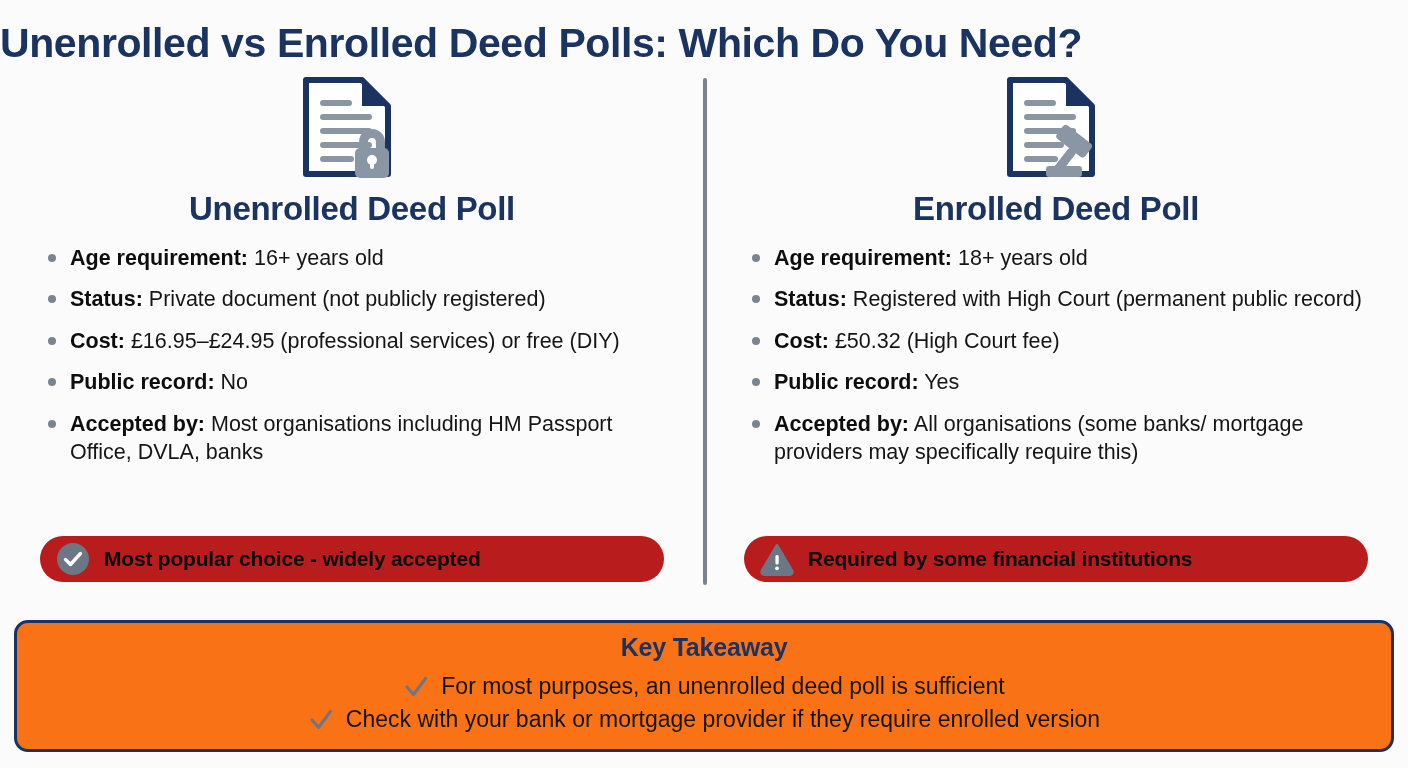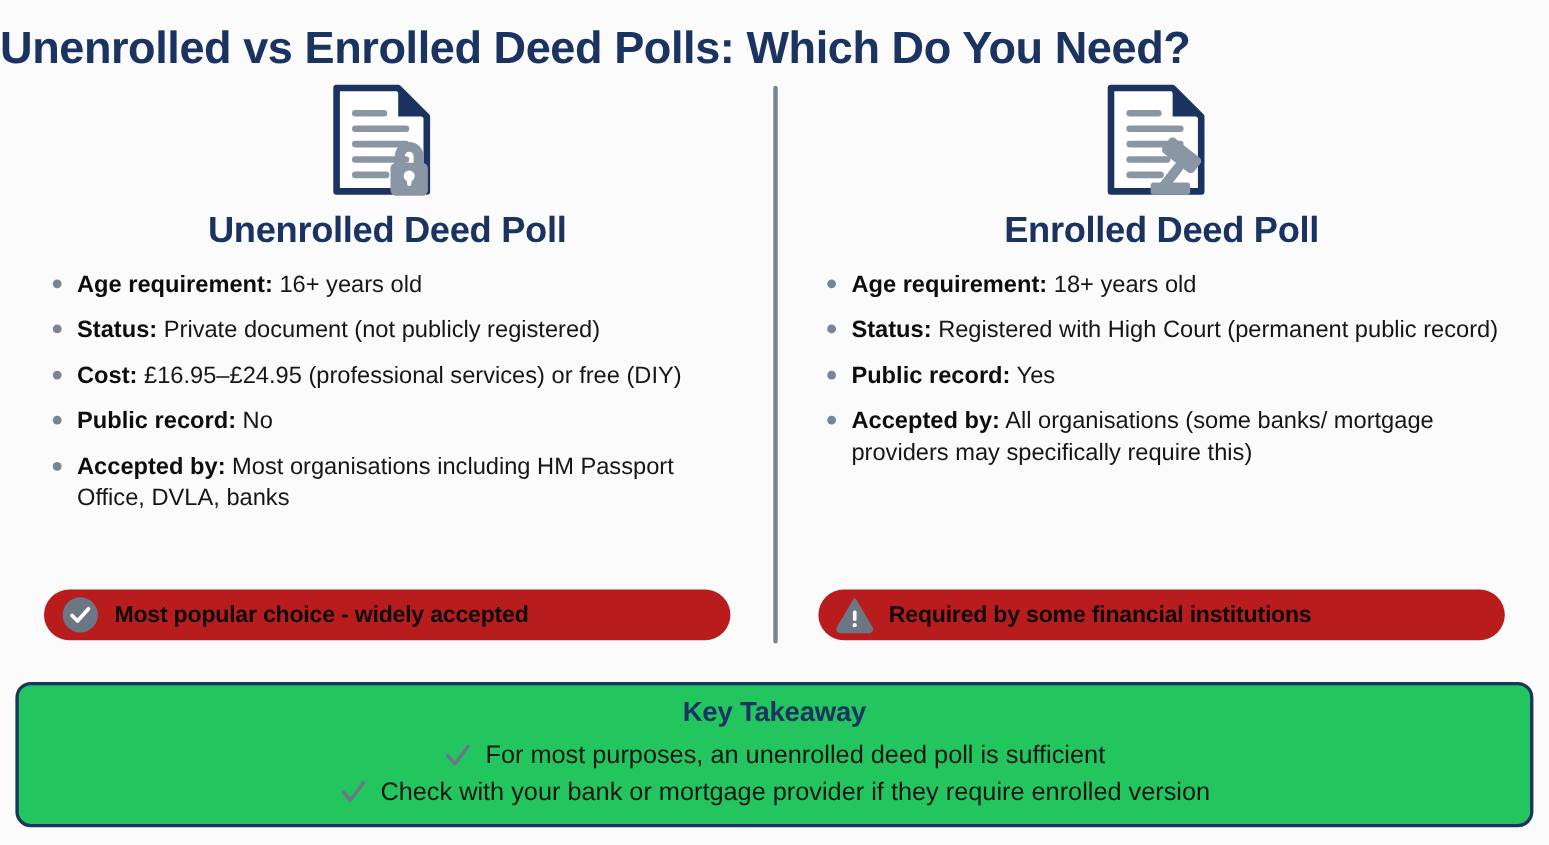--- a/index.html
+++ b/index.html
@@ -145,21 +145,21 @@
 
   
   .takeaway {
     position: absolute;
     left: 14px;
     top: 620px;
     width: 1380px;
     height: 132px;
     border: 3px solid #1b3360;
     border-radius: 14px;
-    background: #22c55e;
+    background: #f97316;
     box-sizing: border-box;
     padding-top: 10px;
   }
   .takeaway-title {
     text-align: center;
     font-size: 25px;
     font-weight: bold;
     color: #1b3360;
     margin-bottom: 8px;
     letter-spacing: -0.2px;
@@ -271,20 +271,24 @@
       <div class="col-heading">Enrolled Deed Poll</div>
 
       <ul class="bullets">
         <li>
           <span class="dot"></span>
           <b>Age requirement:</b><span> 18+ years old</span>
         </li>
         <li>
           <span class="dot"></span>
           <b>Status:</b><span> Registered with High Court (permanent public record)</span>
+        </li>
+        <li>
+          <span class="dot"></span>
+          <b>Cost:</b><span> £50.32 (High Court fee)</span>
         </li>
         <li>
           <span class="dot"></span>
           <b>Public record:</b><span> Yes</span>
         </li>
         <li>
           <span class="dot"></span>
           <b>Accepted by:</b><span> All organisations (some banks/ mortgage providers may specifically require this)</span>
         </li>
       </ul>

